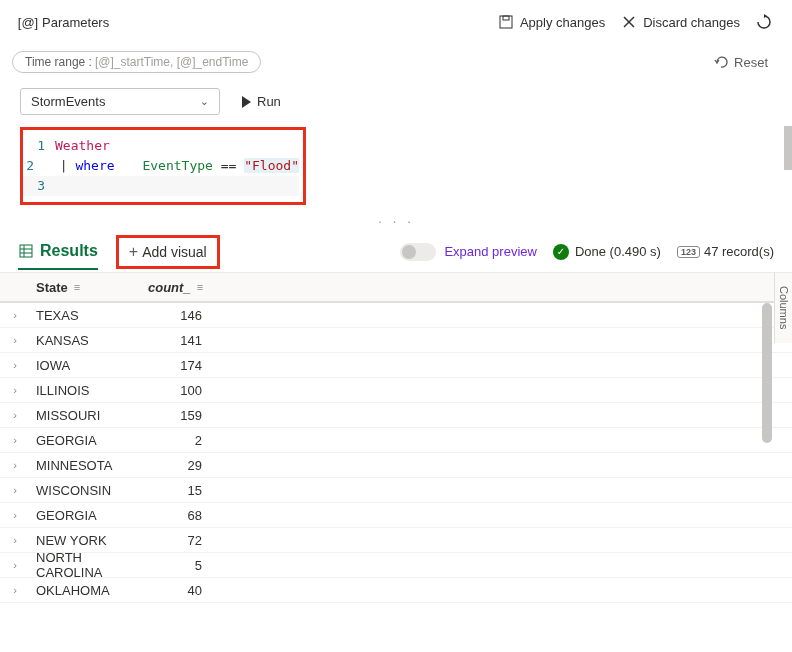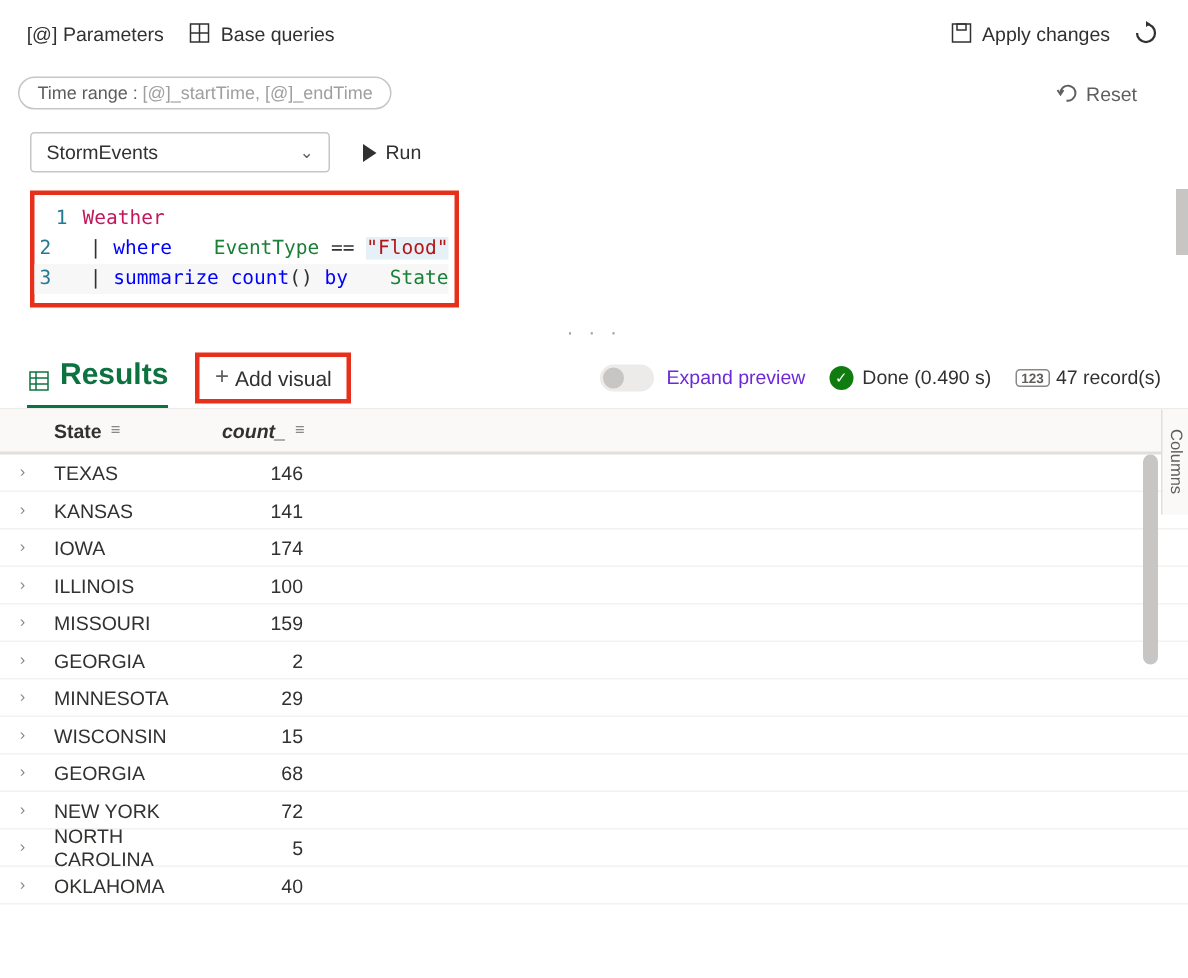--- a/index.html
+++ b/index.html
@@ -3,21 +3,21 @@
 <meta charset="utf-8">
 <style>
   * { box-sizing: border-box; margin: 0; padding: 0; }
   body { font-family: "Segoe UI", Arial, sans-serif; font-size: 13px; color: #323130; background: #fff; width: 792px; height: 652px; overflow: hidden; position: relative; }
   
   .toolbar { display: flex; align-items: center; padding: 8px 12px; height: 44px; }
   .toolbar-item { display: inline-flex; align-items: center; gap: 6px; padding: 4px 8px; cursor: pointer; color: #323130; }
   .toolbar-spacer { flex: 1; }
   .icon-sm { width: 16px; height: 16px; display: inline-flex; align-items: center; justify-content: center; }
   
-  .timerange-row { display: flex; align-items: center; padding: 6px 28px 10px 12px; }
+  .timerange-row { display: flex; align-items: center; padding: 6px 18px 10px 12px; }
   .timerange-pill { border: 1px solid #c8c6c4; border-radius: 14px; padding: 3px 12px; font-size: 12px; color: #605e5c; display: inline-flex; align-items: center; gap: 3px; }
   .timerange-pill .dim { color: #a19f9d; }
   .reset-btn { display: inline-flex; align-items: center; gap: 5px; color: #605e5c; cursor: pointer; padding: 4px 6px; }
   
   .run-row { display: flex; align-items: center; gap: 12px; padding: 4px 16px 10px 20px; }
   .dropdown { border: 1px solid #c8c6c4; border-radius: 3px; padding: 5px 10px; min-width: 200px; display: flex; align-items: center; justify-content: space-between; cursor: pointer; background: #fff; }
   .chev { color: #605e5c; font-size: 11px; }
   .run-btn { display: inline-flex; align-items: center; gap: 6px; padding: 5px 10px; cursor: pointer; }
   .play-tri { width: 0; height: 0; border-top: 6px solid transparent; border-bottom: 6px solid transparent; border-left: 9px solid #323130; }
   
@@ -29,21 +29,21 @@
   .tok-fn { color: #0000ff; }
   .tok-pink { color: #c2185b; }
   .tok-str-hl { color: #b31515; background: #e6f0f7; }
   .tok-col { color: #1a7f37; margin-left: 20px; }
   .tok-op { color: #323130; }
   
   .dots-row { text-align: center; color: #a19f9d; letter-spacing: 3px; font-size: 14px; height: 18px; margin-top: 8px; }
   .right-cap { position: absolute; right: 0; top: 126px; width: 8px; height: 44px; background: #c8c6c4; }
   
   .tabs-row { display: flex; align-items: center; padding: 0 18px; height: 42px; border-bottom: 1px solid #edebe9; position: relative; }
-  .tab { display: inline-flex; align-items: flex-end; gap: 6px; padding: 8px 0; margin-right: 18px; cursor: pointer; border-bottom: 2px solid transparent; font-size: 20px; }
+  .tab { display: inline-flex; align-items: center; gap: 6px; padding: 8px 0; margin-right: 18px; cursor: pointer; border-bottom: 2px solid transparent; font-size: 16px; }
   .tab.active { border-bottom-color: #0c7340; color: #0c7340; font-weight: 600; }
   .tab.active .grid-icon rect, .tab.active .grid-icon line { stroke: #0c7340; }
   .add-visual-btn { display: inline-flex; align-items: center; gap: 4px; padding: 5px 10px; border: 3px solid #e6301b; cursor: pointer; font-size: 14px; }
   .status-group { margin-left: auto; display: flex; align-items: center; gap: 16px; font-size: 13px; }
   .toggle { width: 36px; height: 18px; border-radius: 10px; background: #edebe9; position: relative; }
   .toggle-knob { position: absolute; width: 14px; height: 14px; border-radius: 50%; background: #c8c6c4; top: 2px; left: 2px; }
   .expand-label { color: #6d28d9; }
   .done-pill { display: inline-flex; align-items: center; gap: 6px; }
   .check-circle { width: 16px; height: 16px; border-radius: 50%; background: #107c10; color: #fff; display: inline-flex; align-items: center; justify-content: center; font-size: 10px; }
   .rec-badge { border: 1px solid #8a8886; border-radius: 3px; padding: 0 3px; font-size: 9px; color: #605e5c; font-weight: 600; }
@@ -67,39 +67,38 @@
   svg { display: block; }
 </style>
 </head>
 <body>
 
 <div class="toolbar">
   <div class="toolbar-item">
     <span class="icon-sm">[@]</span>
     <span>Parameters</span>
   </div>
-  <div class="toolbar-item">
-    <span class="icon-sm">
-      <svg width="14" height="14">
-          <rect x="1" y="1" width="12" height="12" fill="none" stroke="#323130"></rect>
-          <line x1="1" y1="7" x2="13" y2="7" stroke="#323130"></line>
-          <line x1="7" y1="1" x2="7" y2="13" stroke="#323130"></line>
-        </svg>
-    </span>
-    <span>Base queries</span>
-  </div>
   <div class="toolbar-spacer"></div>
   <div class="toolbar-item">
     <span class="icon-sm">
       <svg width="14" height="14">
           <rect x="1" y="1" width="12" height="12" fill="none" stroke="#323130"></rect>
           <rect x="4" y="1" width="6" height="4" fill="none" stroke="#323130"></rect>
         </svg>
     </span>
     <span>Apply changes</span>
+  </div>
+  <div class="toolbar-item">
+    <span class="icon-sm">
+      <svg width="12" height="12">
+          <line x1="1" y1="1" x2="11" y2="11" stroke="#323130" stroke-width="1.5"></line>
+          <line x1="11" y1="1" x2="1" y2="11" stroke="#323130" stroke-width="1.5"></line>
+        </svg>
+    </span>
+    <span>Discard changes</span>
   </div>
   <div class="toolbar-item">
     <span class="icon-sm">
       <svg width="16" height="16">
           <path d="M8 2 A6 6 0 1 1 2 8" fill="none" stroke="#323130" stroke-width="1.5"></path>
           <path d="M8 0 L8 4 L11 2 Z" fill="#323130"></path>
         </svg>
     </span>
   </div>
 </div>
@@ -139,21 +138,20 @@
       <div class="editor-line">
         <div class="ln">1</div>
         <div class="code"><span class="tok-pink">Weather</span></div>
       </div>
       <div class="editor-line">
         <div class="ln">2</div>
         <div class="code"><span>  </span><span class="tok-op">| </span><span class="tok-kw">where </span><span class="tok-col">EventType </span><span class="tok-op">== </span><span class="tok-str-hl">"Flood"</span></div>
       </div>
       <div class="editor-line" style="background: rgb(247, 247, 247);">
         <div class="ln">3</div>
-        <div class="code"><span>  </span><span class="tok-op">| </span><span class="tok-kw">summarize </span><span class="tok-fn">count</span><span class="tok-op">() </span><span class="tok-kw">by </span><span class="tok-col">State</span></div>
       </div>
     </div>
 </div>
 
 <div class="dots-row">· · ·</div>
 
 <div class="tabs-row">
   <div class="tab active">
     <span class="icon-sm">
       <svg class="grid-icon" width="14" height="14">

